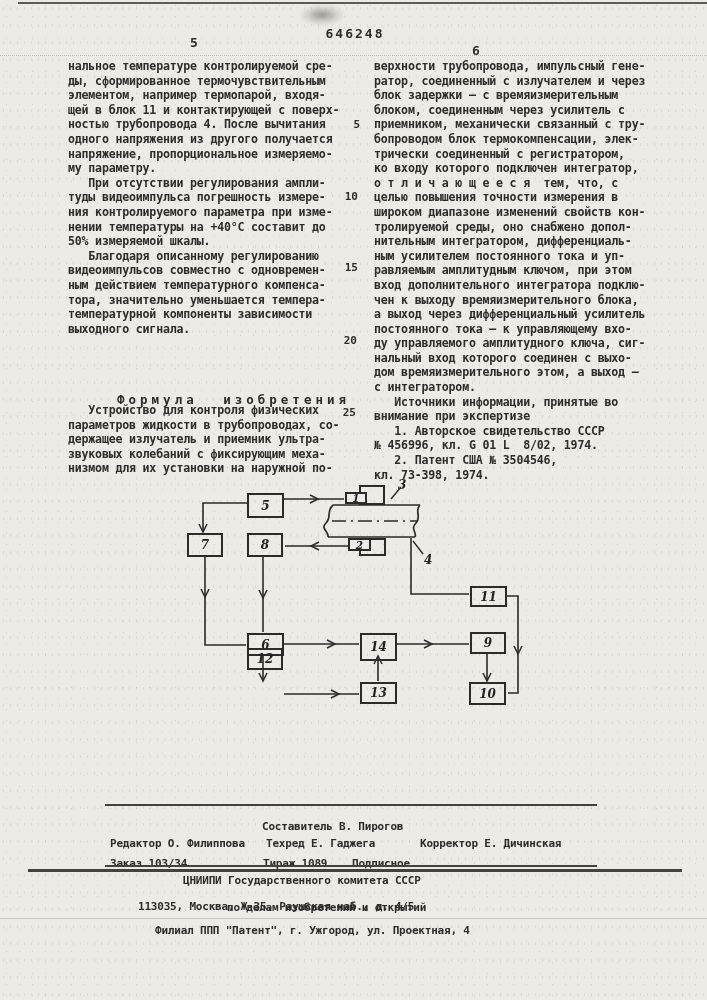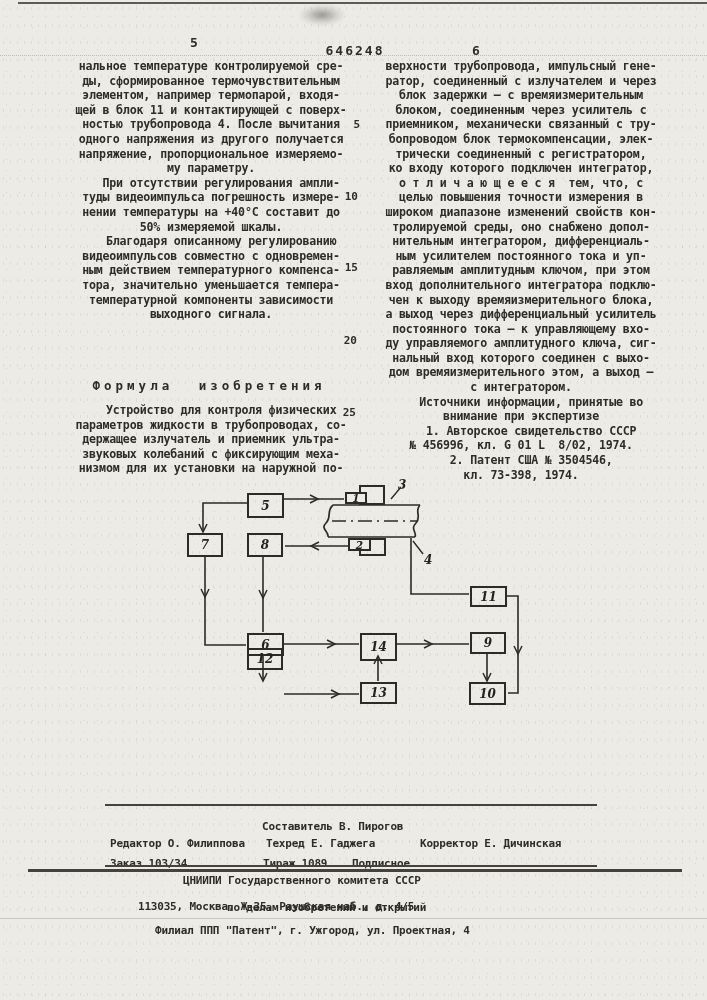--- a/index.html
+++ b/index.html
@@ -7,23 +7,23 @@
     position:relative;width:707px;height:1000px;overflow:hidden;
     background-color:#ecebe6;
     background-image:
       radial-gradient(rgba(120,118,110,.18) .5px, transparent .6px),
       radial-gradient(rgba(90,88,80,.10) .5px, transparent .7px);
     background-size:13px 11px, 7px 17px;
     font-family:"DejaVu Sans Mono", monospace;
     color:#2e2c28;
   }
   .col{position:absolute;font:700 11.6px "DejaVu Sans Mono", monospace;letter-spacing:-0.2px;color:#2e2c28;}
-  .tline{height:14.6px;line-height:14.6px;white-space:pre;text-align:center;}
+  .tline{height:14.6px;line-height:14.6px;white-space:pre;}
   .heading{
-    position:absolute;left:68px;top:378px;width:282px;text-align:center;
+    position:absolute;left:68px;top:392px;width:282px;text-align:right;
     font:700 12.5px "DejaVu Sans Mono", monospace;letter-spacing:4px;word-spacing:14px;white-space:pre;
   }
   .gutter-num{position:absolute;font:700 11px "DejaVu Sans Mono", monospace;width:16px;text-align:right;}
   .hdr-num{position:absolute;font:700 13px "DejaVu Sans Mono", monospace;}
   .rule{position:absolute;background:#45423d;}
   .blk{
     position:absolute;box-sizing:border-box;border:2px solid #2d2b27;
     display:flex;align-items:center;justify-content:center;
     font:italic 700 12px "DejaVu Serif", serif;color:#24221f;background:transparent;
   }
@@ -40,34 +40,35 @@
 </style>
 </head>
 <body>
 
 <div id="page">
 
   <div class="rule" style="left:18px;top:2px;width:689px;height:2px;opacity:.85"></div>
   <div id="smudge"></div>
   <div id="hdr-speckle"></div>
   <div class="hdr-num" style="left:190px;top:35px">5</div>
-  <div class="hdr-num" style="left:300px;top:43px;width:110px;text-align:center;letter-spacing:2px">646248</div>
+  <div class="hdr-num" style="left:300px;top:26px;width:110px;text-align:center;letter-spacing:2px">646248</div>
   <div class="hdr-num" style="left:472px;top:43px">6</div>
 
   <div class="col" style="left:68px;top:59px;width:286px">
       <div class="tline">нальное температуре контролируемой сре-</div>
       <div class="tline">ды, сформированное термочувствительным</div>
       <div class="tline">элементом, например термопарой, входя-</div>
       <div class="tline">щей в блок 11 и контактирующей с поверх-</div>
       <div class="tline">ностью трубопровода 4. После вычитания</div>
       <div class="tline">одного напряжения из другого получается</div>
       <div class="tline">напряжение, пропорциональное измеряемо-</div>
       <div class="tline">му параметру.</div>
       <div class="tline">   При отсутствии регулирования ампли-</div>
       <div class="tline">туды видеоимпульса погрешность измере-</div>
+      <div class="tline">ния контролируемого параметра при изме-</div>
       <div class="tline">нении температуры на +40°С составит до</div>
       <div class="tline">50% измеряемой шкалы.</div>
       <div class="tline">   Благодаря описанному регулированию</div>
       <div class="tline">видеоимпульсов совместно с одновремен-</div>
       <div class="tline">ным действием температурного компенса-</div>
       <div class="tline">тора, значительно уменьшается темпера-</div>
       <div class="tline">температурной компоненты зависимости</div>
       <div class="tline">выходного сигнала.</div>
     </div>
   <div class="heading">Формула изобретения</div>

